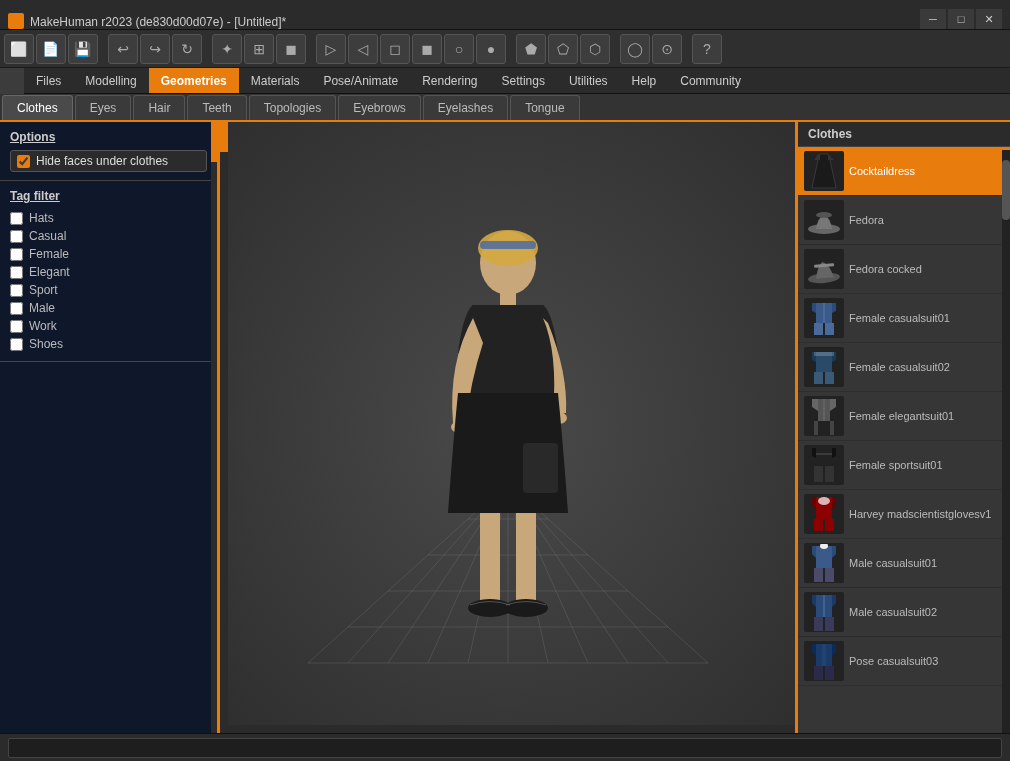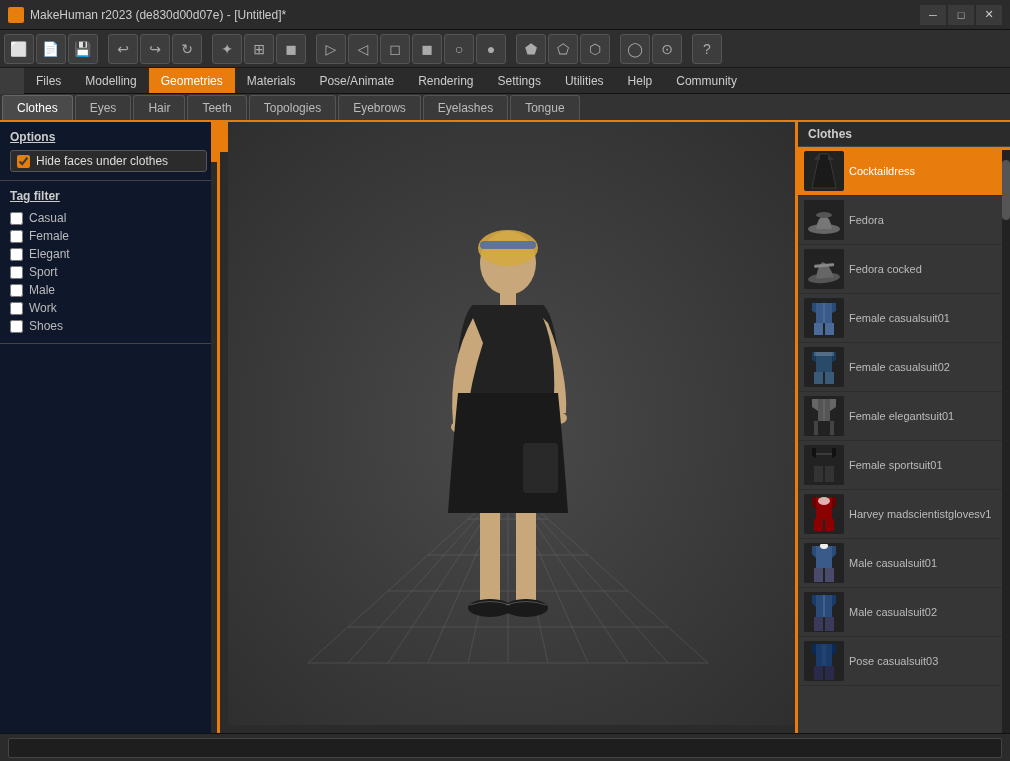--- a/index.html
+++ b/index.html
@@ -11,21 +11,21 @@
       width: 1010px;
       height: 761px;
       overflow: hidden;
     }
 
     
     #titlebar {
       background: #2b2b2b;
       height: 30px;
       display: flex;
-      align-items: center;
+      align-items: flex-end;
       padding: 0 8px;
       border-bottom: 1px solid #111;
     }
     #titlebar .app-icon {
       width: 16px; height: 16px;
       background: #e87d0d;
       border-radius: 2px;
       margin-right: 6px;
       flex-shrink: 0;
     }
@@ -84,20 +84,21 @@
       font-size: 12px;
       color: #ccc;
       cursor: pointer;
       height: 100%;
       display: flex;
       align-items: center;
     }
     .menu-item.active {
       background: #e87d0d;
       color: #fff;
+      font-weight: bold;
     }
 
     
     #tabs-row {
       background: #333;
       height: 28px;
       display: flex;
       align-items: flex-end;
       border-bottom: 2px solid #e87d0d;
       padding-left: 2px;
@@ -399,20 +400,24 @@
       <div class="option-checkbox-row">
         <input type="checkbox" id="hide-faces" checked="" style="">
         <label for="hide-faces">Hide faces under clothes</label>
       </div>
     </div>
 
     <div class="options-section">
       <div class="section-title">Tag filter</div>
 
       <div class="checkbox-row">
+        <input type="checkbox" id="tag-hats" style="">
+        <label for="tag-hats">Hats</label>
+      </div>
+      <div class="checkbox-row">
         <input type="checkbox" id="tag-casual" style="">
         <label for="tag-casual">Casual</label>
       </div>
       <div class="checkbox-row">
         <input type="checkbox" id="tag-female" style="">
         <label for="tag-female">Female</label>
       </div>
       <div class="checkbox-row">
         <input type="checkbox" id="tag-elegant" style="">
         <label for="tag-elegant">Elegant</label>

